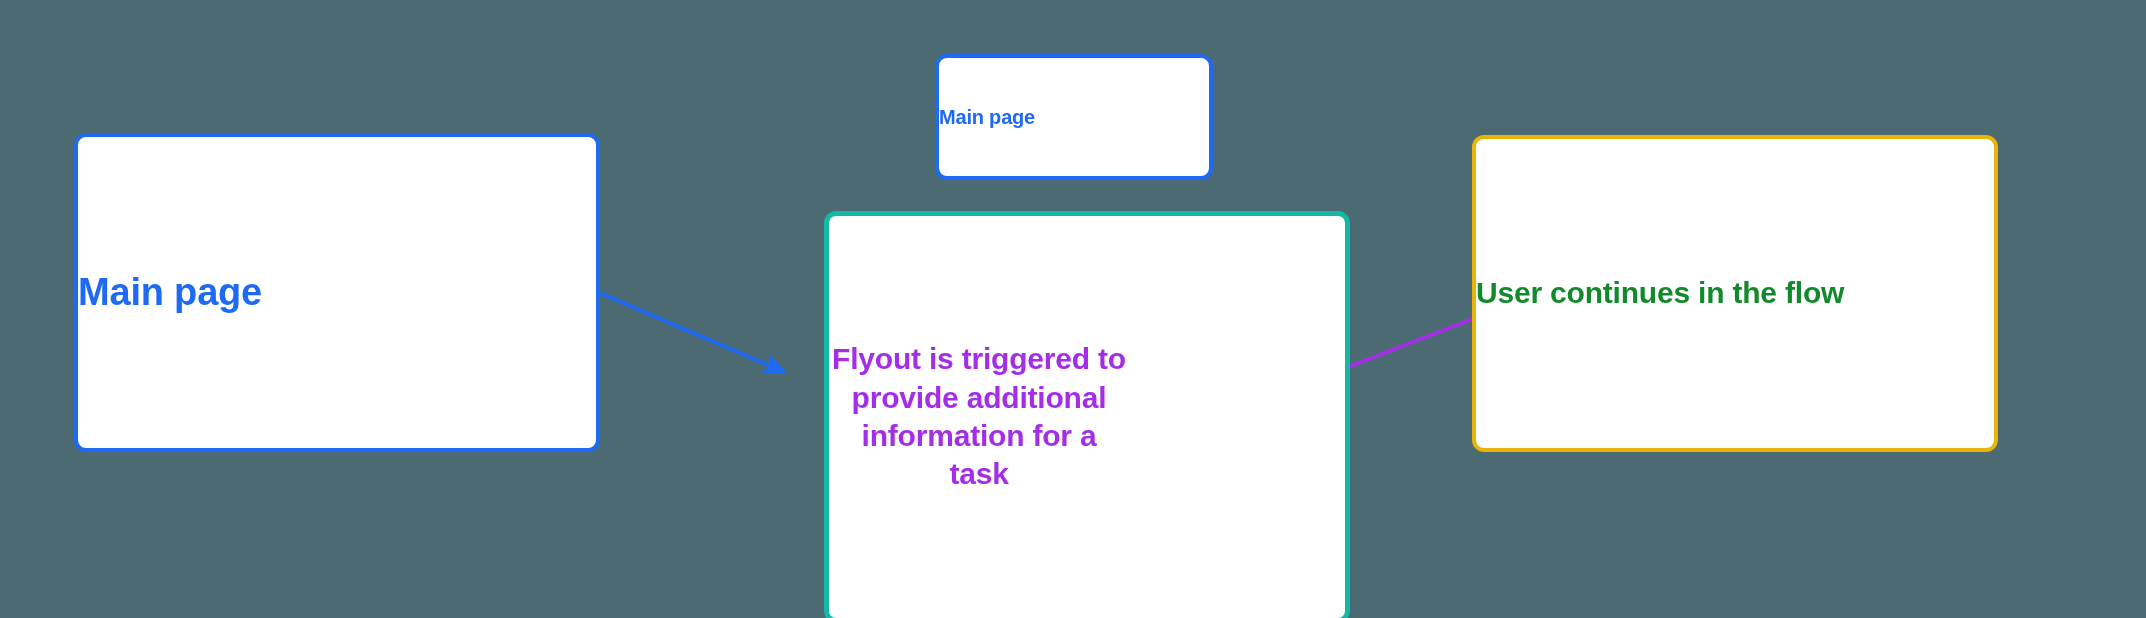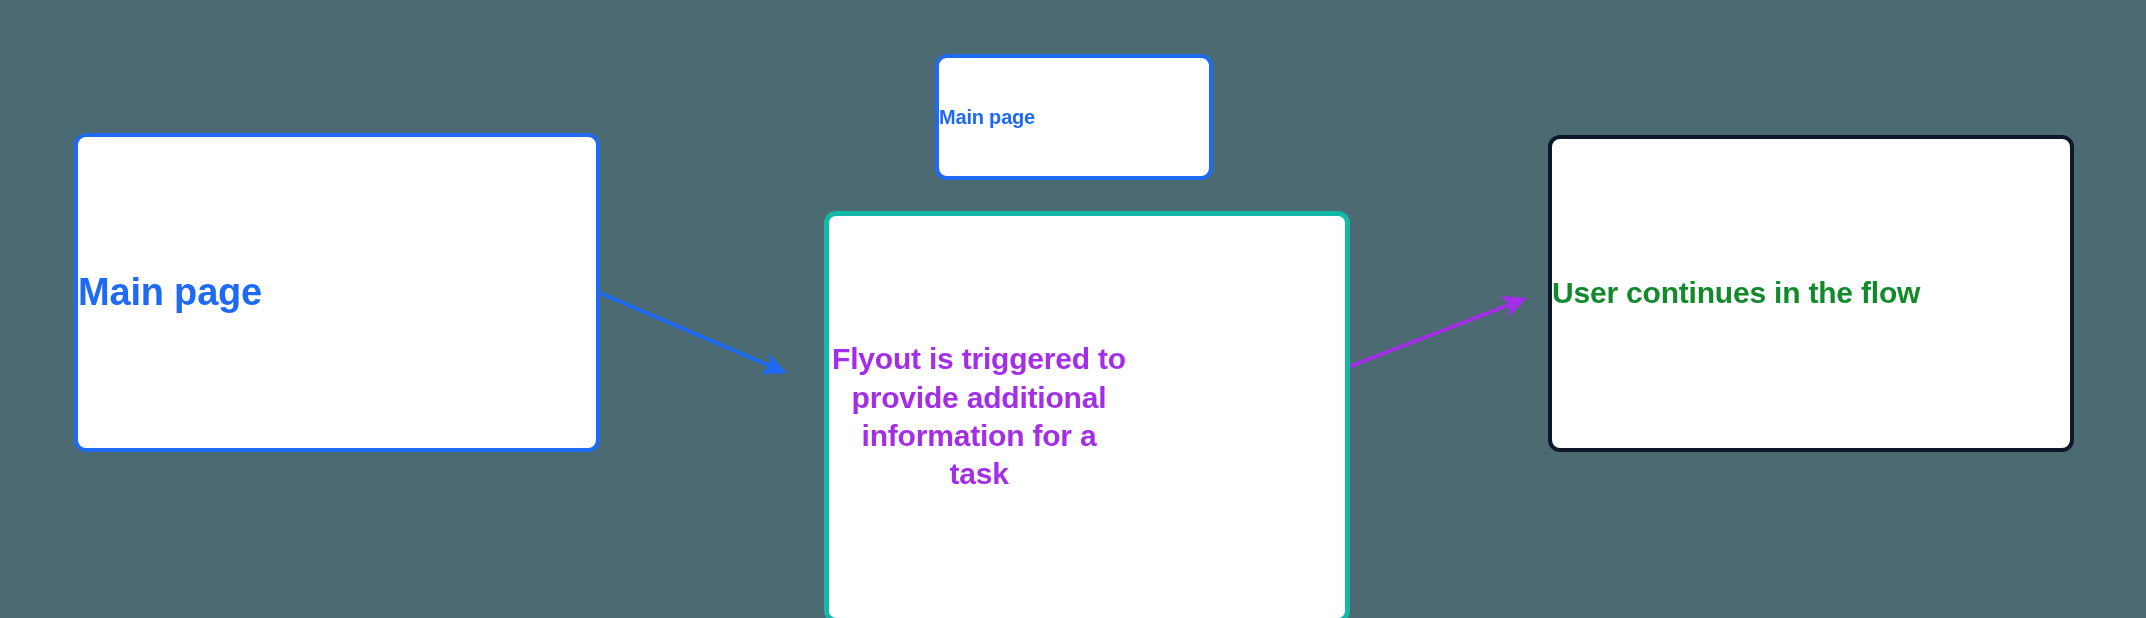--- a/index.html
+++ b/index.html
@@ -75,25 +75,25 @@
   }
   #node-flyout .node-label {
     color: #a42ee8;
     font-size: 30px;
     line-height: 1.28;
     max-width: 300px;
   }
 
   
   #node-user-continues {
-    left: 1548px;
+    left: 1472px;
     top: 135px;
     width: 526px;
     height: 317px;
-    border: 4px solid #0f172a;
+    border: 4px solid #eab308;
     border-radius: 12px;
   }
   #node-user-continues .node-label {
     color: #128a2b;
     font-size: 30px;
   }
 
   
   #connectors {
     position: absolute;

